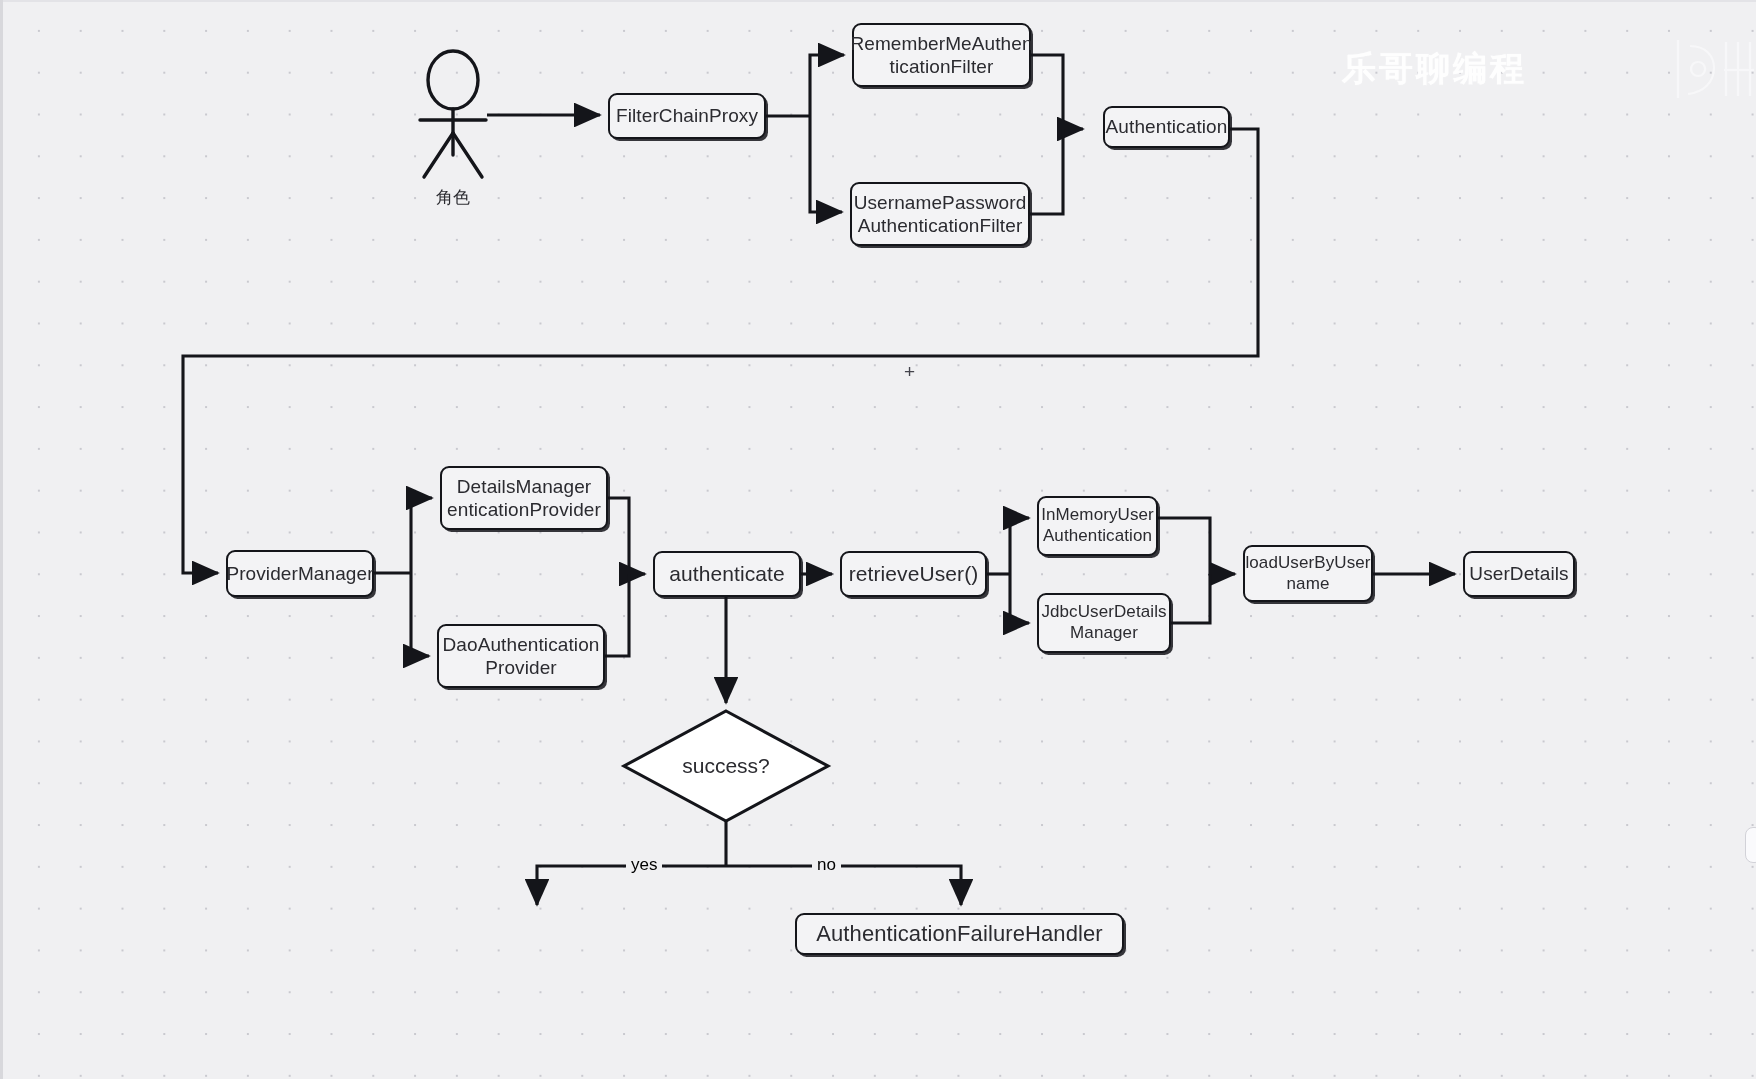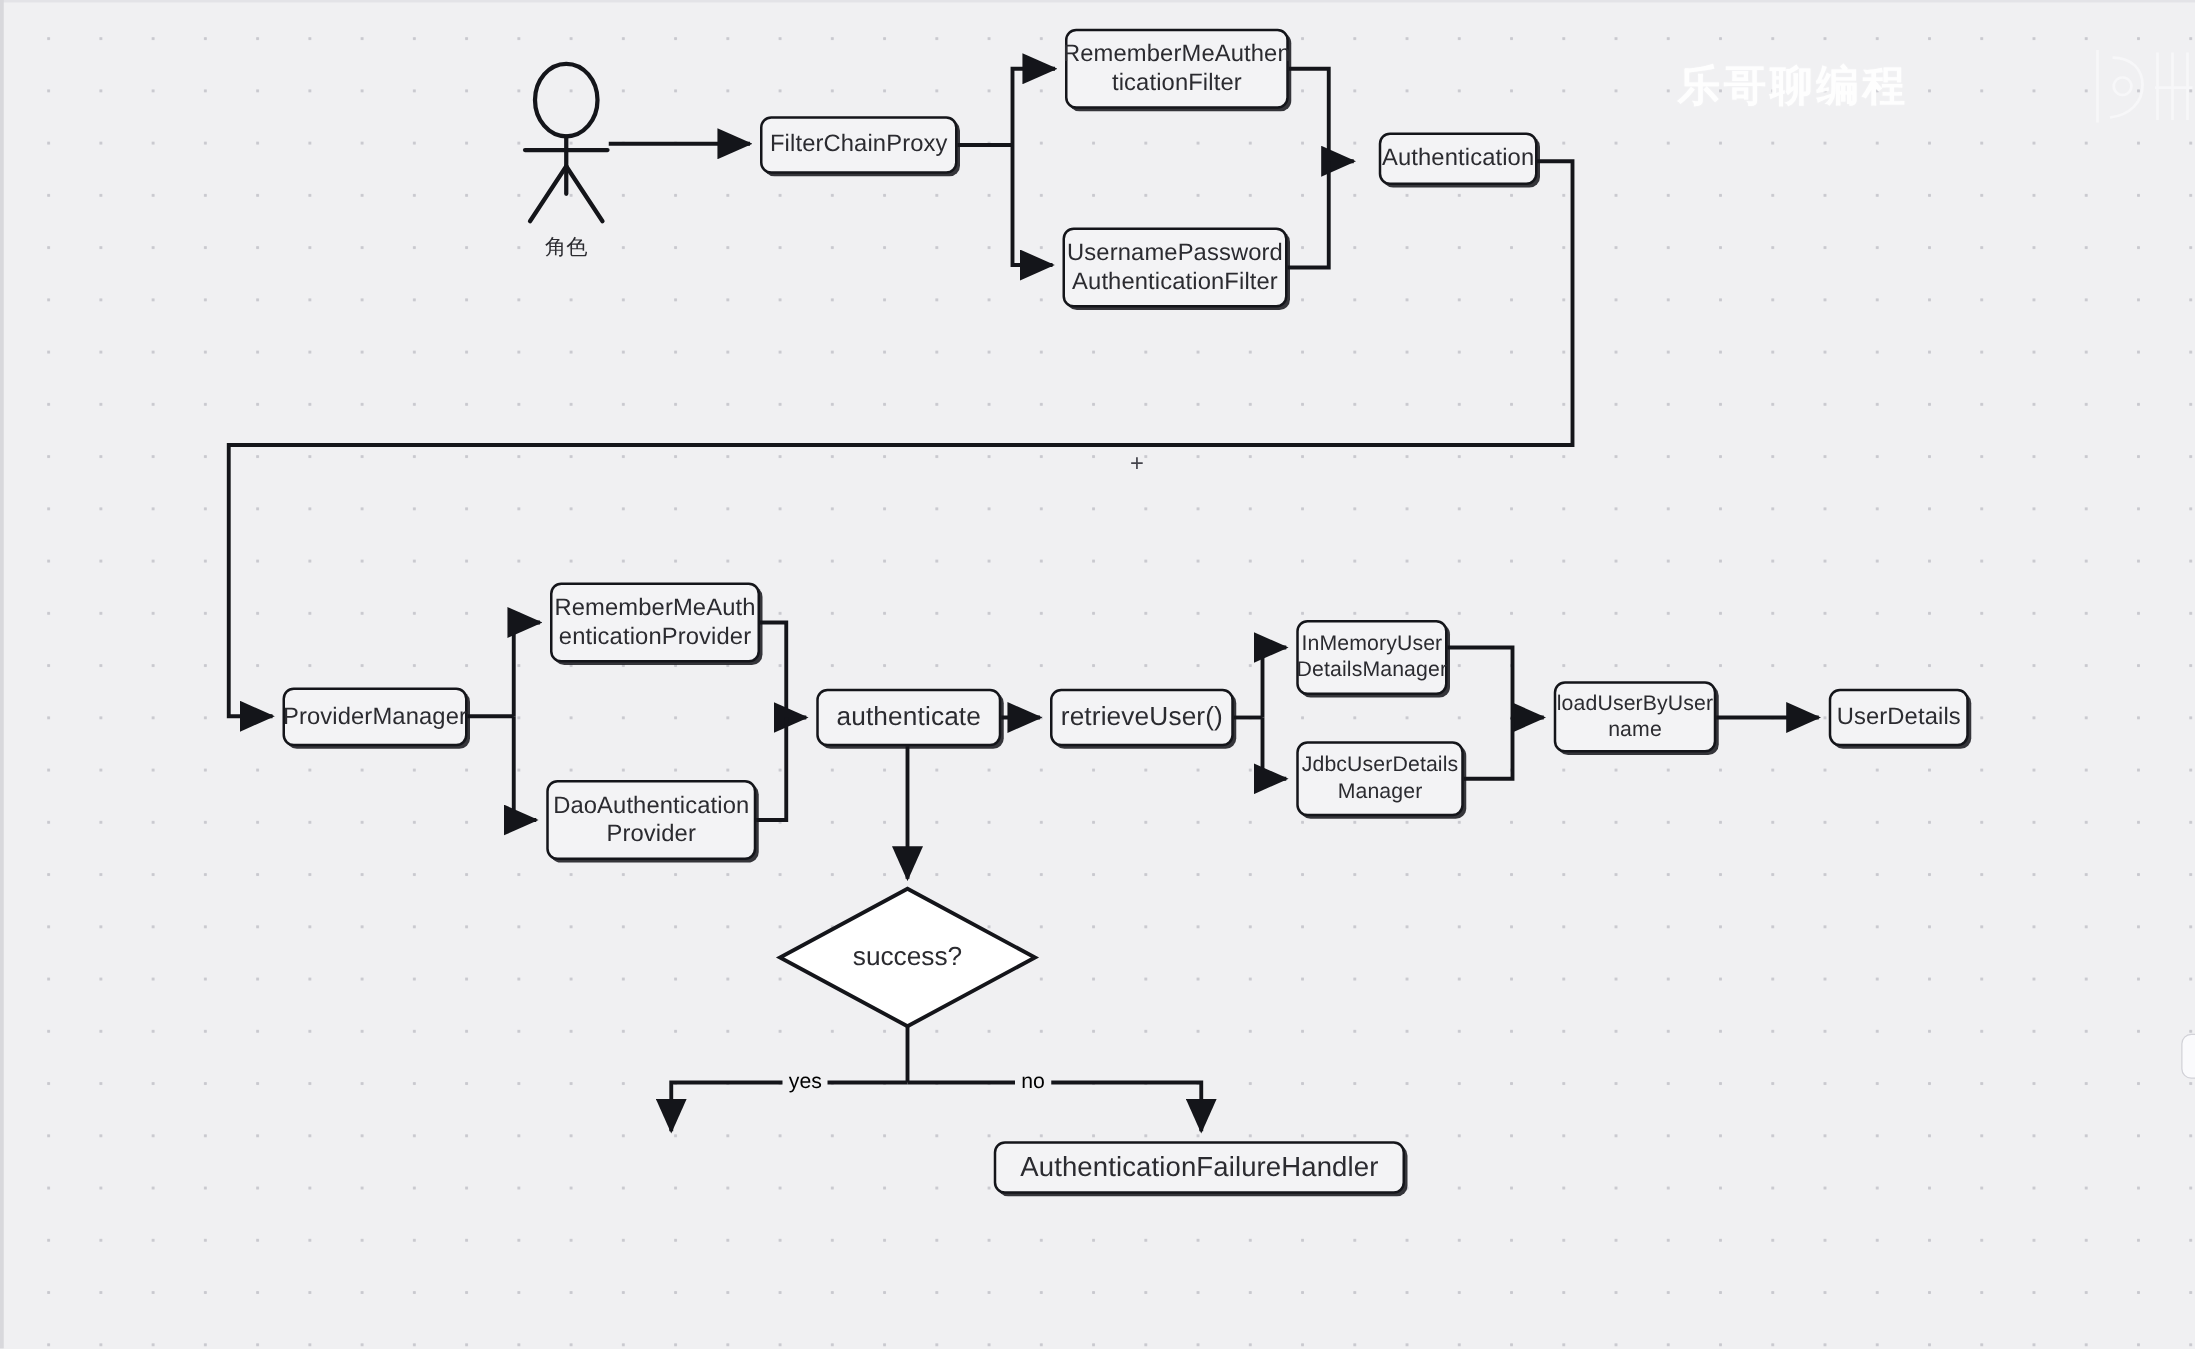--- a/index.html
+++ b/index.html
@@ -198,40 +198,40 @@
 
   <div class="node" style="left:1091px; top:106px; width:127px; height:42px; font-size:19px;margin-left:12px;">
     <span>Authentication</span>
   </div>
 
   <div class="node" style="left:226px; top:550px; width:148px; height:47px; font-size:19px;">
     <span>ProviderManager</span>
   </div>
 
   <div class="node" style="left:440px; top:466px; width:168px; height:64px; font-size:19px;">
-    <span>RememberMeAuth
+    <span>DetailsManager
 enticationProvider</span>
   </div>
 
   <div class="node" style="left:437px; top:624px; width:168px; height:64px; font-size:19px;">
     <span>DaoAuthentication
 Provider</span>
   </div>
 
   <div class="node" style="left:653px; top:551px; width:148px; height:46px; font-size:21px;">
     <span>authenticate</span>
   </div>
 
   <div class="node" style="left:840px; top:551px; width:147px; height:46px; font-size:21px;">
     <span>retrieveUser()</span>
   </div>
 
   <div class="node" style="left:1037px; top:496px; width:121px; height:60px; font-size:17px;">
     <span>InMemoryUser
-DetailsManager</span>
+Authentication</span>
   </div>
 
   <div class="node" style="left:1037px; top:593px; width:134px; height:60px; font-size:17px;">
     <span>JdbcUserDetails
 Manager</span>
   </div>
 
   <div class="node" style="left:1243px; top:545px; width:130px; height:57px; font-size:17px;align-items:center;">
     <span>loadUserByUser
 name</span>

